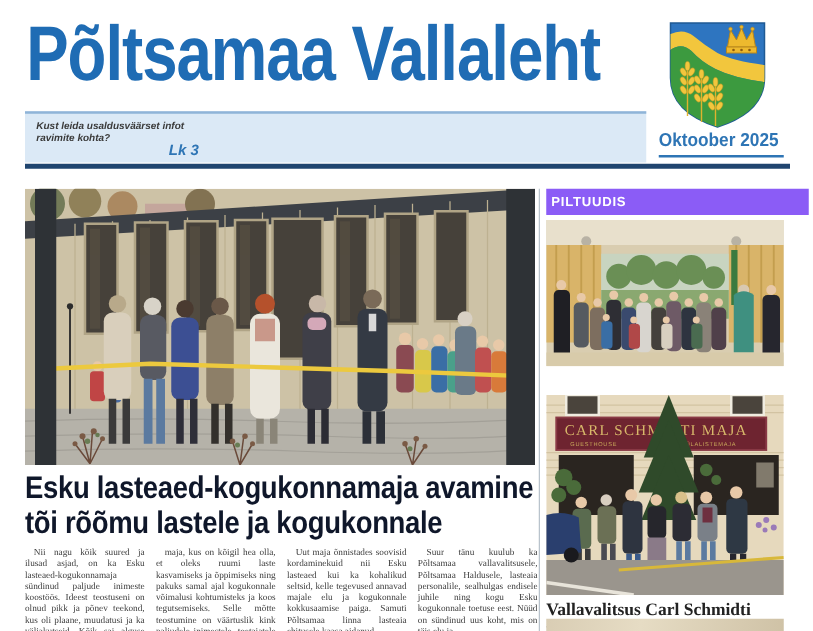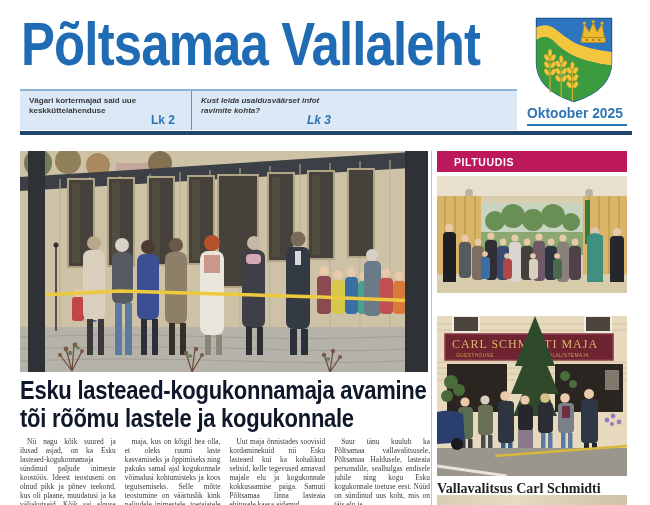--- a/index.html
+++ b/index.html
@@ -51,23 +51,23 @@
     font-family:"Liberation Serif", serif;
   }
   .body-col {
     width:96px; font-size:7.4px; line-height:1.22; text-align:justify;
     color:#3a3a3a; hyphens:auto;
   }
   .body-col p { text-indent:7px; }
   
   .v-divider { position:absolute; left:431px; top:151px; width:1px; height:354px; background:#b9c3cc; }
   .sidebar-bar {
-    position:absolute; left:437px; top:151px; width:190px; height:21px;
-    background:#be185d; color:#fff; font-size:10.5px; font-weight:bold;
-    letter-spacing:0.6px; display:flex; align-items:center; padding-left:17px;
+    position:absolute; left:437px; top:151px; width:210px; height:21px;
+    background:#8b5cf6; color:#fff; font-size:10.5px; font-weight:bold;
+    letter-spacing:0.6px; display:flex; align-items:center; padding-left:4px;
   }
   .sb-photo1 { position:absolute; left:437px; top:176px; width:190px; height:117px; }
   .sb-cap1 { position:absolute; left:437px; top:296px; width:190px; }
   .sb-photo2 { position:absolute; left:437px; top:316px; width:190px; height:160px; }
   .sb-cap2 { position:absolute; left:437px; top:479px; width:190px; }
   .sb-photo3 { position:absolute; left:437px; top:495px; width:190px; height:10px;
     background:linear-gradient(100deg,#d9cdb4 0%,#e6dcc4 40%,#cfc2a6 100%); }
   .caption {
     font-family:"Liberation Serif", serif; font-weight:bold;
     font-size:9px; color:#222; line-height:1.1;
@@ -132,24 +132,20 @@
         <ellipse cx="52" cy="86" rx="2.6" ry="4.4" transform="rotate(30 52 86)"></ellipse>
         <ellipse cx="48" cy="62" rx="2.4" ry="4.6"></ellipse>
       </g>
     </g>
   </svg>
 
   <div class="issue-date">Oktoober 2025</div>
   <div class="date-rule"></div>
 
   <div class="teaser-band">
-    <div class="teaser-cell" style="width:172px">
-      <div class="t-text">Vägari kortermajad said uue keskküttelahenduse</div>
-      <div class="t-page">Lk 2</div>
-    </div>
     <div class="teaser-cell" style="width:155px">
       <div class="t-text">Kust leida usaldusväärset infot ravimite kohta?</div>
       <div class="t-page">Lk 3</div>
     </div>
   </div>
   <div class="navy-rule"></div>
 
   <svg class="main-photo" viewBox="0 0 408 221">
     <rect width="408" height="221" fill="#cdc2a6"></rect>
 

